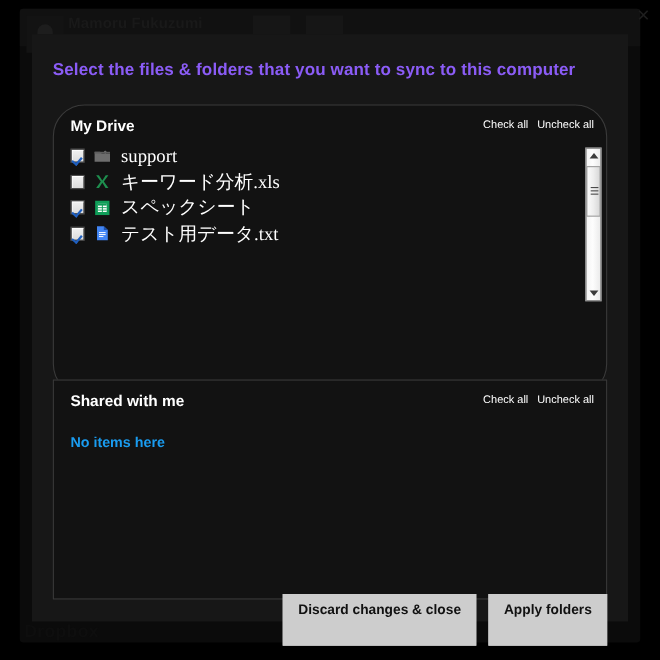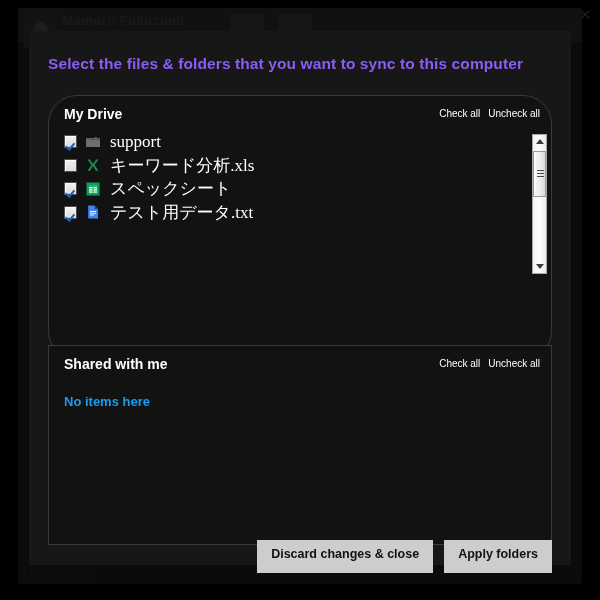--- a/index.html
+++ b/index.html
@@ -251,21 +251,21 @@
     display: flex;
     gap: 11px;
   }
   .btn {
     background: #cdcdcd;
     border: 1px solid #cdcdcd;
     color: #111111;
     font-family: "Liberation Sans", sans-serif;
     font-size: 12.5px;
     font-weight: bold;
-    padding: 6px 13px 11px;
+    padding: 6px 13px 25px;
     cursor: pointer;
     white-space: nowrap;
   }
 </style>
 </head>
 <body>
 
 <div id="screen">
 
   <div class="bg-window"></div>

